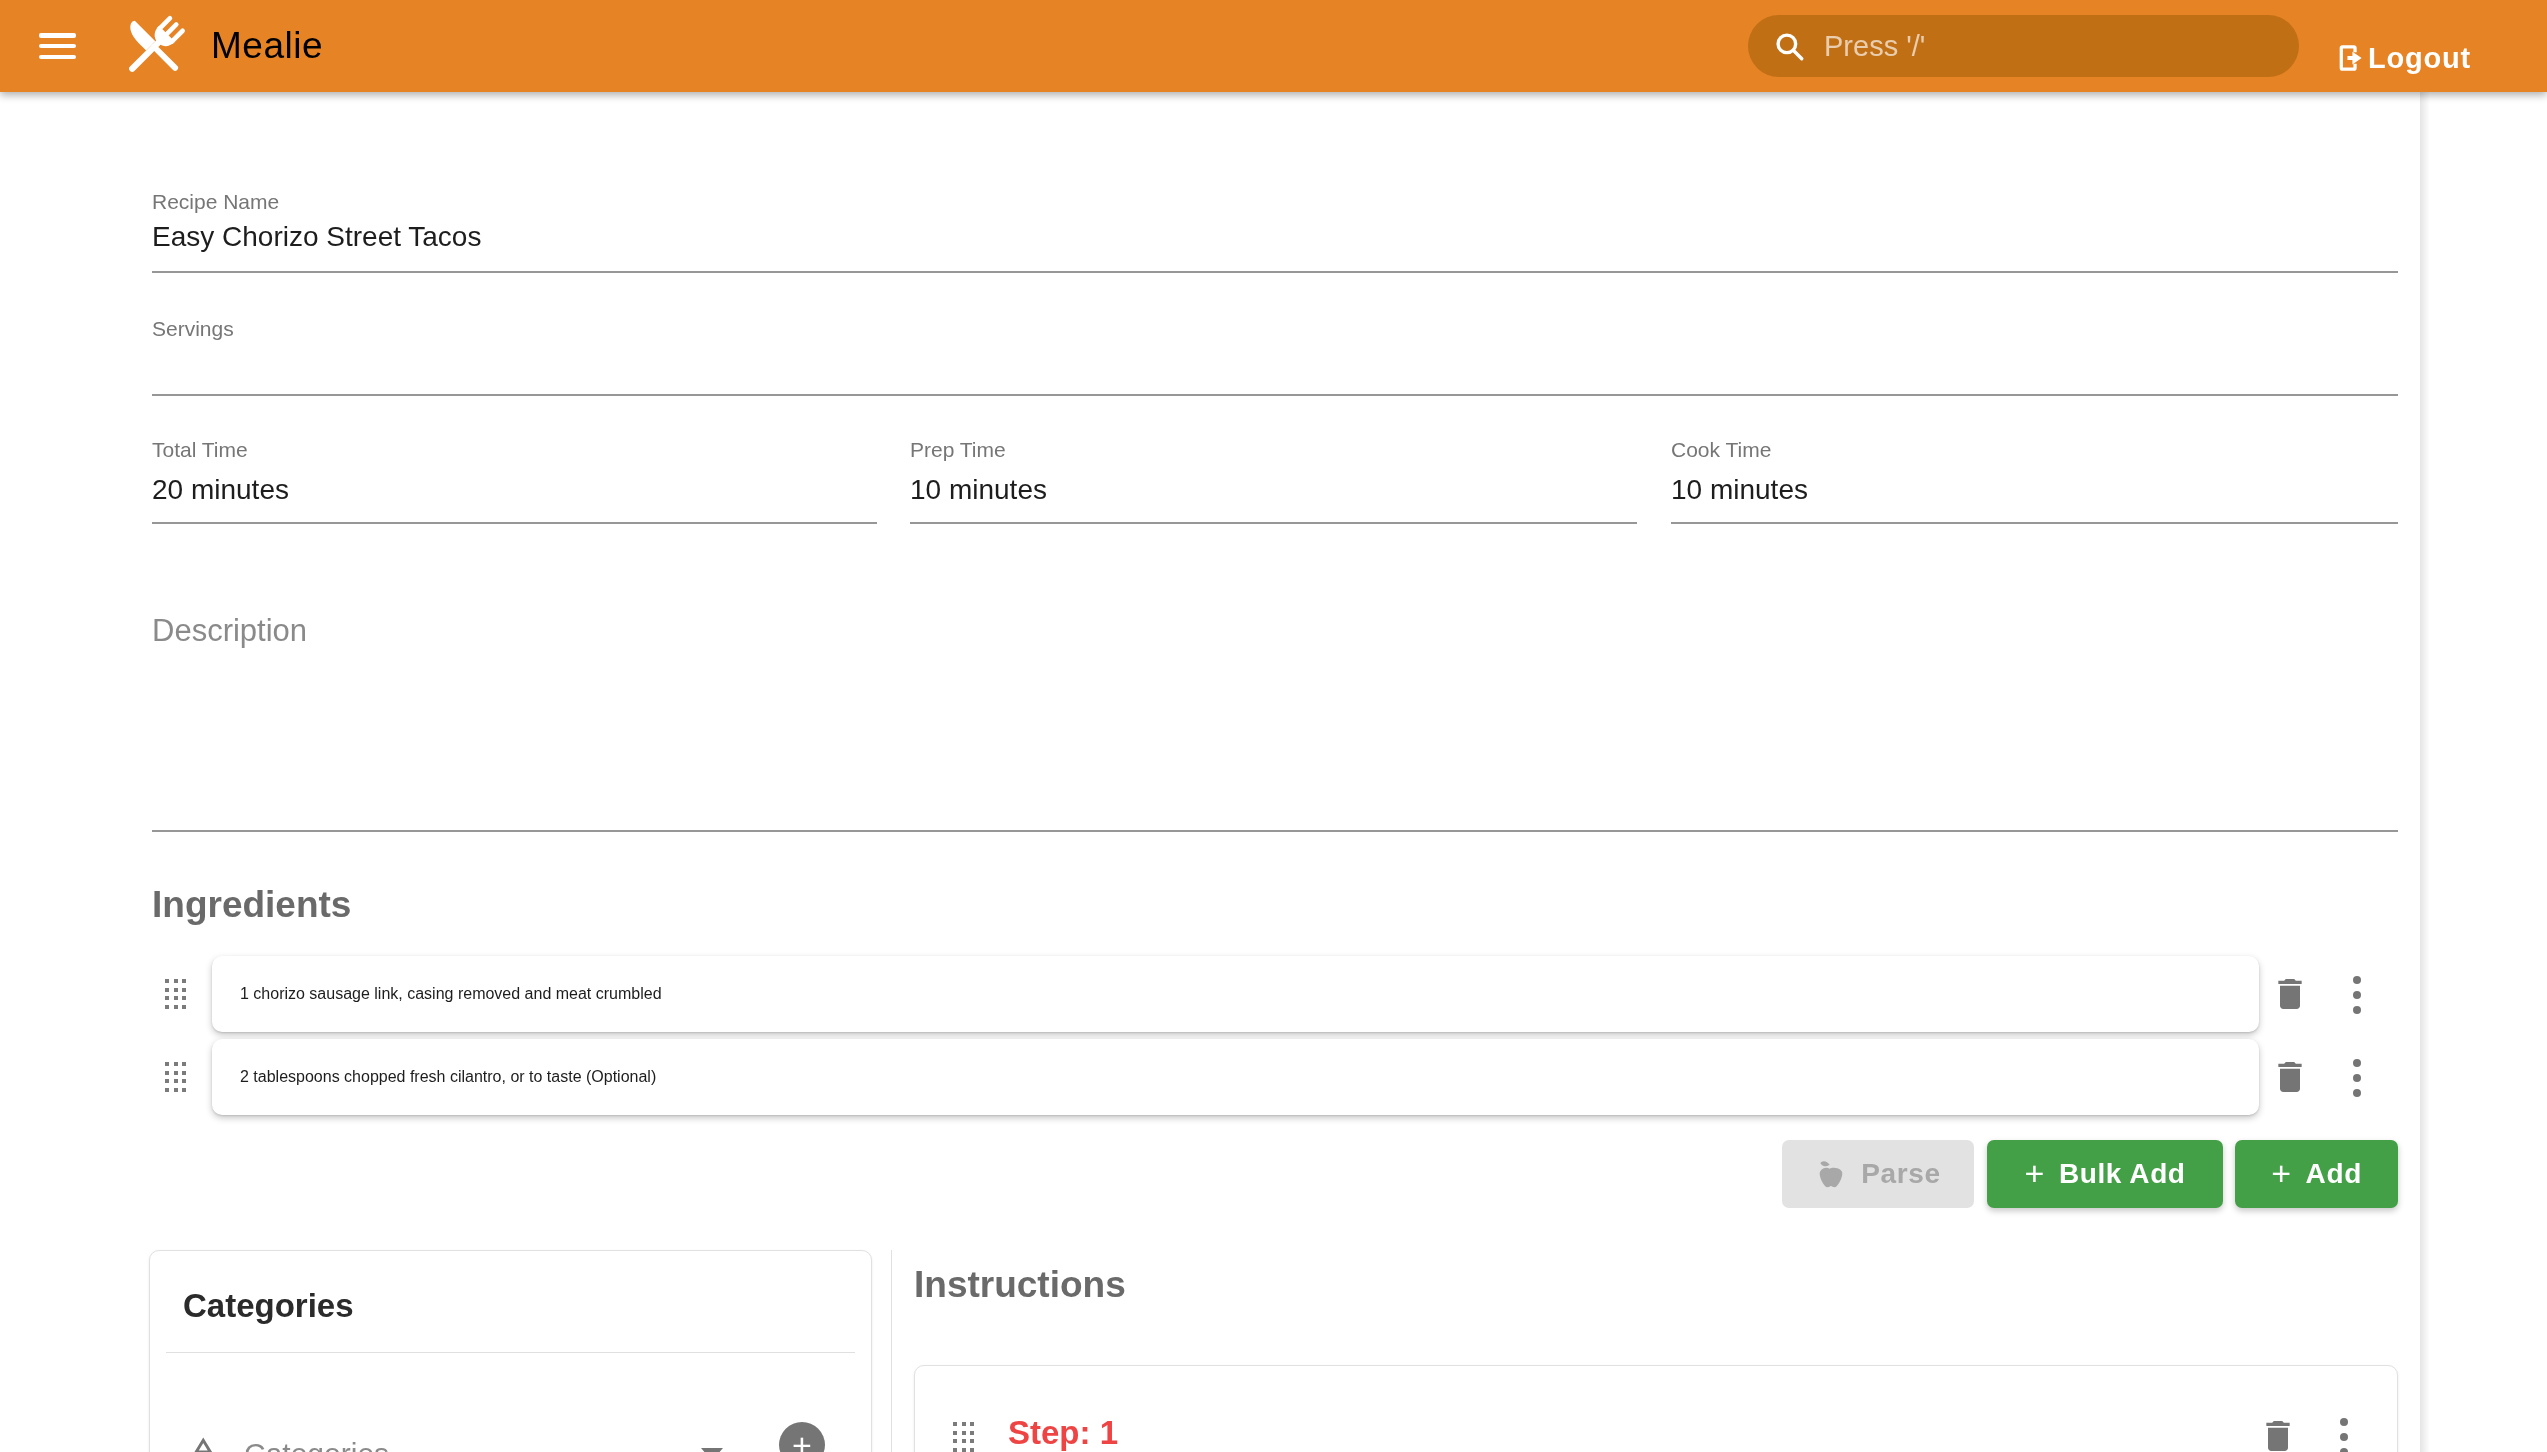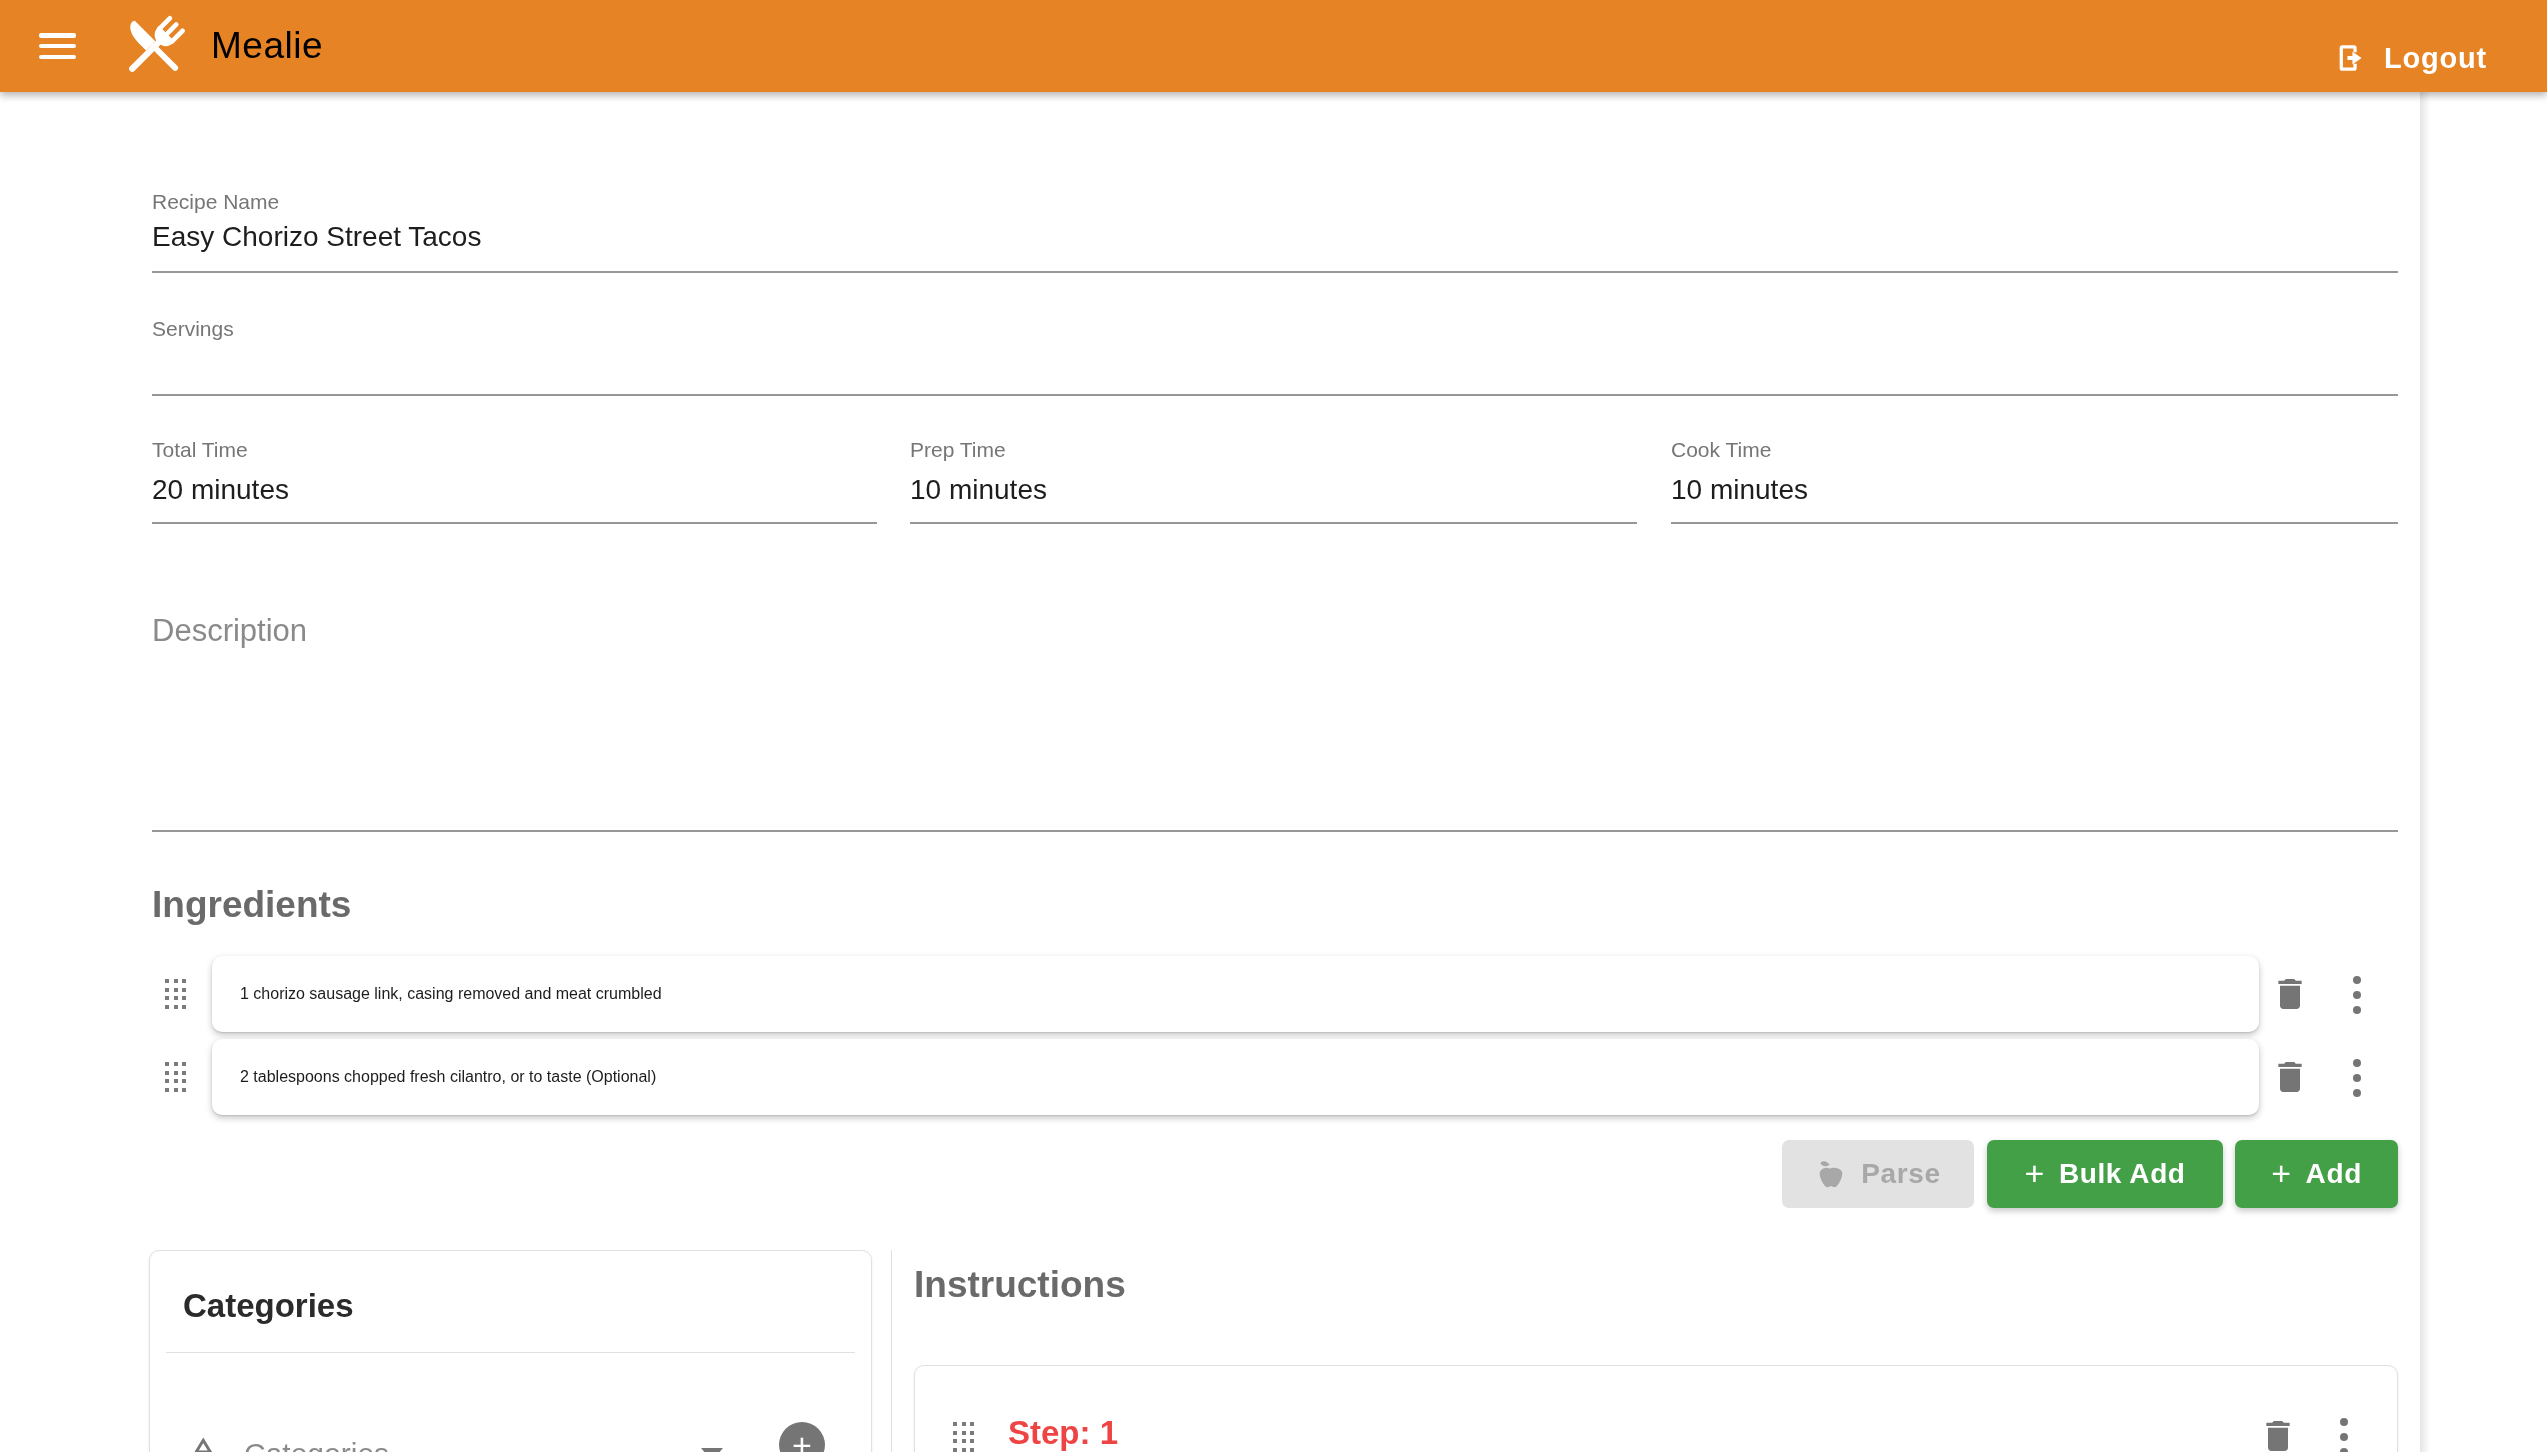--- a/index.html
+++ b/index.html
@@ -16,21 +16,21 @@
   .logo { position:absolute; left:117px; top:10px; }
   .app-title { position:absolute; left:211px; top:0; height:92px; display:flex; align-items:center;
     color:#000000; font-size:37px; font-weight:500; letter-spacing:0.5px; }
   .search-pill { position:absolute; left:1748px; top:15px; width:551px; height:62px;
     background:#C06F15; border-radius:31px; display:flex; align-items:center; padding:0 24px; }
   .search-pill svg { flex:0 0 auto; margin-right:18px; }
   .search-input { flex:1; background:transparent; border:none; outline:none;
     color:#fff; font-size:29px; font-family:"Liberation Sans",sans-serif; }
   .search-input::placeholder { color:rgba(255,255,255,0.65); }
   .logout { position:absolute; left:2334px; top:0; height:116px; display:flex; align-items:center;
-    gap:16px; cursor:pointer; }
+    cursor:pointer; }
   .logout .label { color:#fff; font-size:29px; font-weight:700; letter-spacing:0.8px; }
 
   
   .main { position:absolute; left:0; top:92px; width:2420px; height:1361px; background:#fff; }
   .edge-line { position:absolute; left:2420px; top:92px; width:12px; height:1361px;
     background:linear-gradient(to right, rgba(0,0,0,0.10), rgba(0,0,0,0) 85%); }
 
   .flabel { position:absolute; color:#767676; font-size:21px; }
   .fvalue { position:absolute; color:#1d1d1d; font-size:28px; background:transparent;
     border:none; outline:none; font-family:"Liberation Sans",sans-serif; padding:0; }
@@ -103,20 +103,27 @@
       <g transform="rotate(45 12 12)">
         <rect x="8.3" y="1" width="1.5" height="6.4" rx="0.7"></rect>
         <rect x="11.2" y="1" width="1.5" height="6.4" rx="0.7"></rect>
         <rect x="14.1" y="1" width="1.5" height="6.4" rx="0.7"></rect>
         <path d="M8.3,6 L15.6,6 C15.6,8.2 14.5,9.6 13,10 L13,22 A1,1 0 0 1 11,22 L11,10 C9.4,9.6 8.3,8.2 8.3,6 Z"></path>
       </g>
     </svg>
   </div>
   <div class="app-title">Mealie</div>
 
+  <div class="search-pill">
+    <svg width="34" height="34" viewBox="0 0 24 24" fill="none" stroke="#ffffff" stroke-width="2.4">
+      <circle cx="10.5" cy="10.5" r="6.2"></circle>
+      <line x1="15.2" y1="15.2" x2="21" y2="21" stroke-linecap="round"></line>
+    </svg>
+    <input class="search-input" type="text" placeholder="Press '/'" style="">
+  </div>
 
   <div class="logout">
     <svg width="34" height="34" viewBox="0 0 24 24" fill="#ffffff">
       <path d="M14,3 A2,2 0 0 1 16,5 V8 H13.7 V5.3 H6.3 V18.7 H13.7 V16 H16 V19 A2,2 0 0 1 14,21 H6 A2,2 0 0 1 4,19 V5 A2,2 0 0 1 6,3 Z"></path>
       <polygon points="13,7.5 19.5,12 13,16.5 13,13.4 9.5,13.4 9.5,10.6 13,10.6"></polygon>
     </svg>
     <span class="label">Logout</span>
   </div>
 </div>
 

